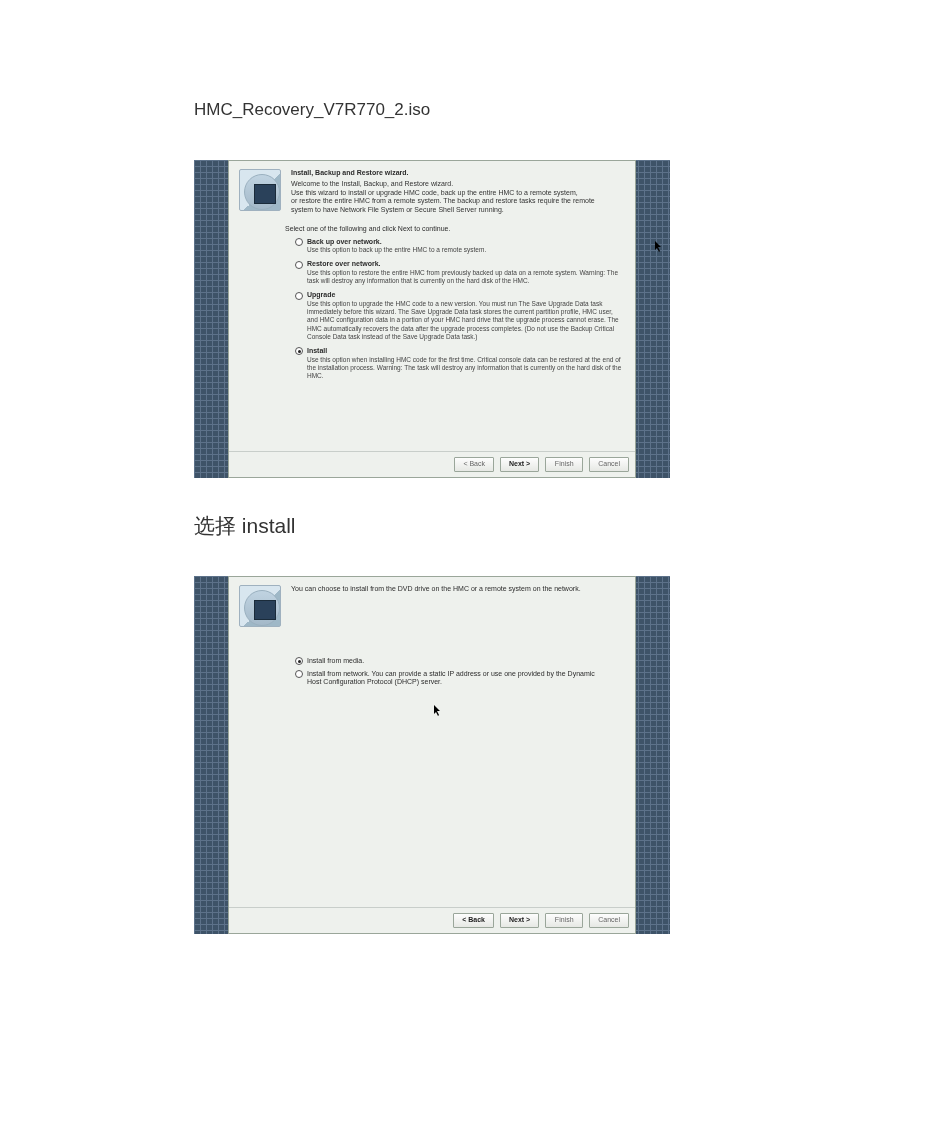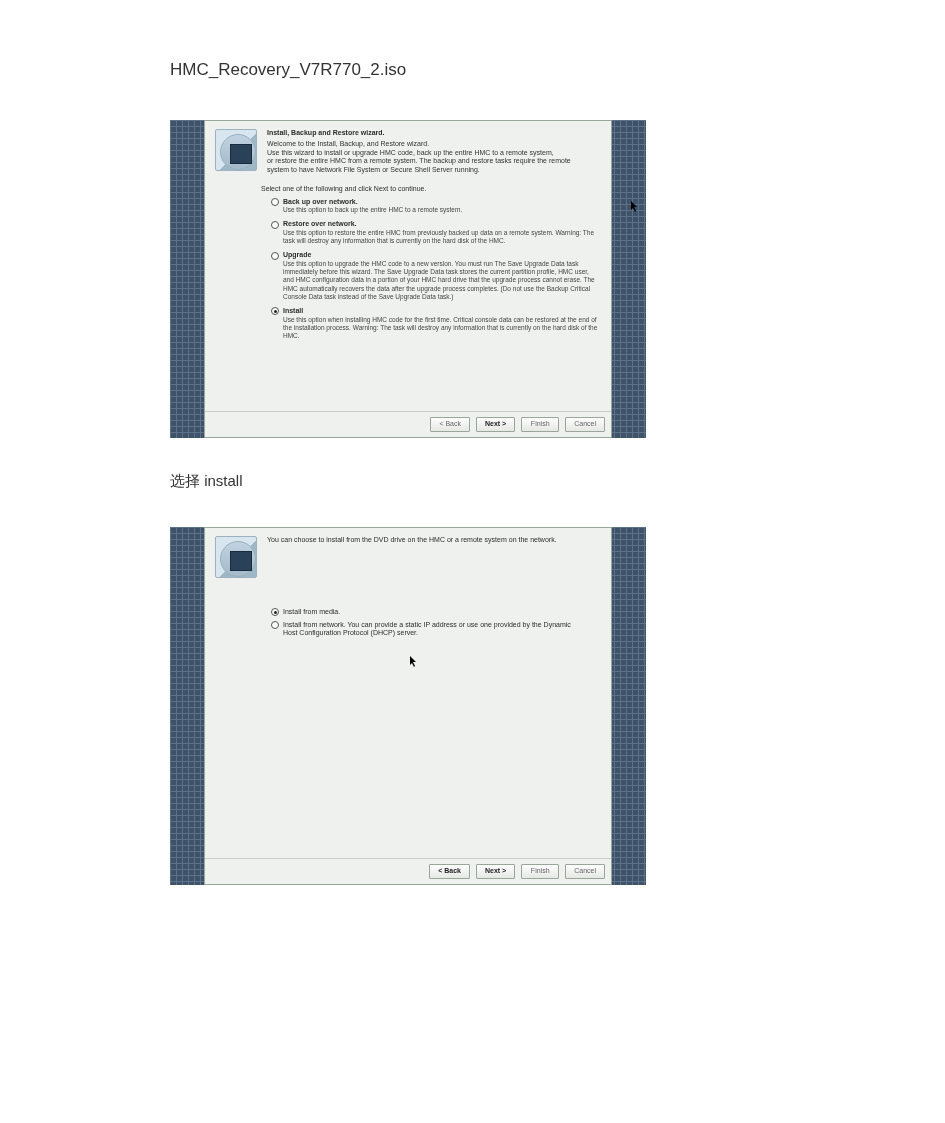--- a/index.html
+++ b/index.html
@@ -4,30 +4,31 @@
   <style>
     * { box-sizing: border-box; margin: 0; padding: 0; }
     body {
       width: 945px;
       background: #ffffff;
       font-family: "Microsoft YaHei", Arial, sans-serif;
       color: #333;
       padding: 0;
     }
     .page {
-      padding: 60px 170px 60px 170px;
+      padding: 100px 170px 60px 170px;
+      margin-left: 24px;
     }
     .doc-heading {
       font-size: 17px;
       font-weight: 400;
       color: #333;
       margin-bottom: 40px;
     }
     .caption {
-      font-size: 15px;
+      font-size: 21px;
       font-weight: 400;
       color: #333;
       margin: 34px 0 36px 0;
     }
     
     .screenshot-outer {
       width: 476px;
       margin: 0 0 0 0;
       background-color: #3e5368;
       background-image:

